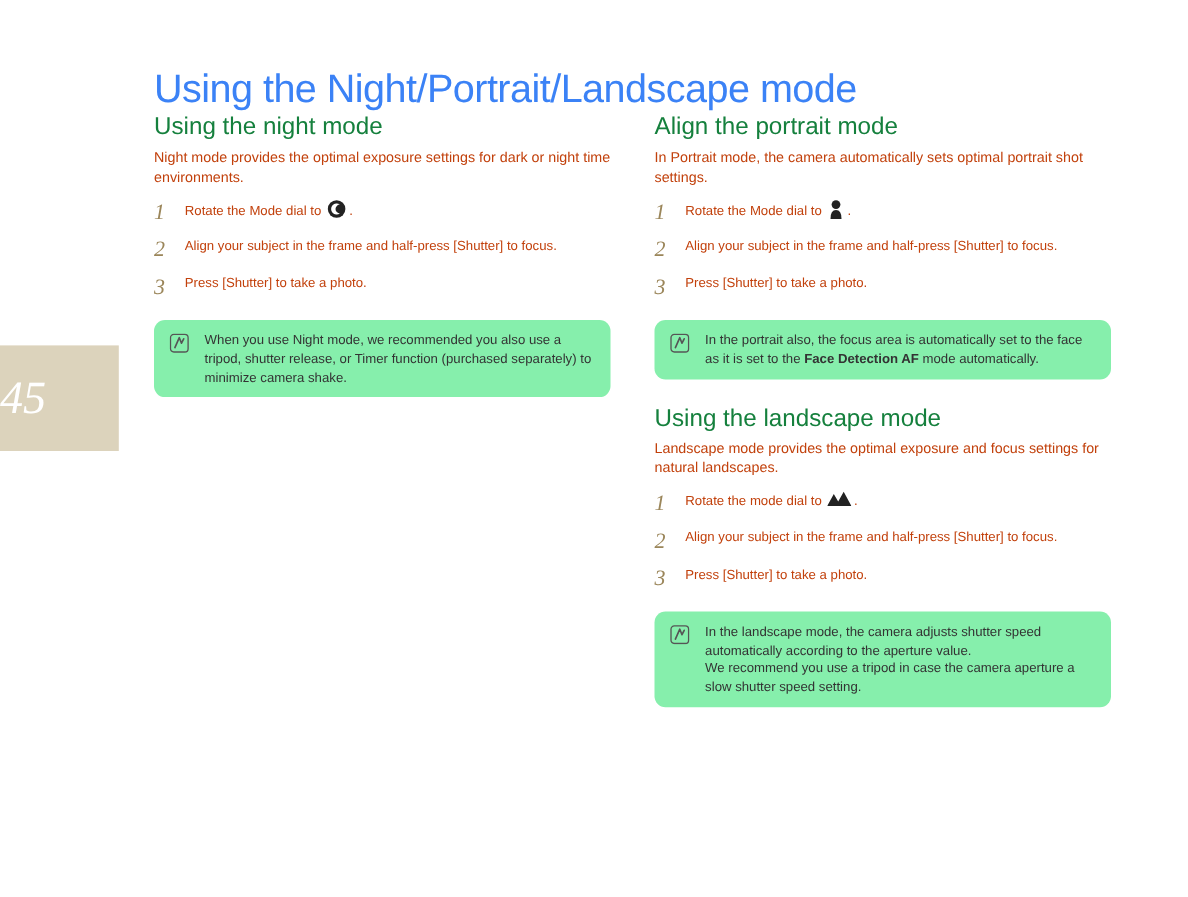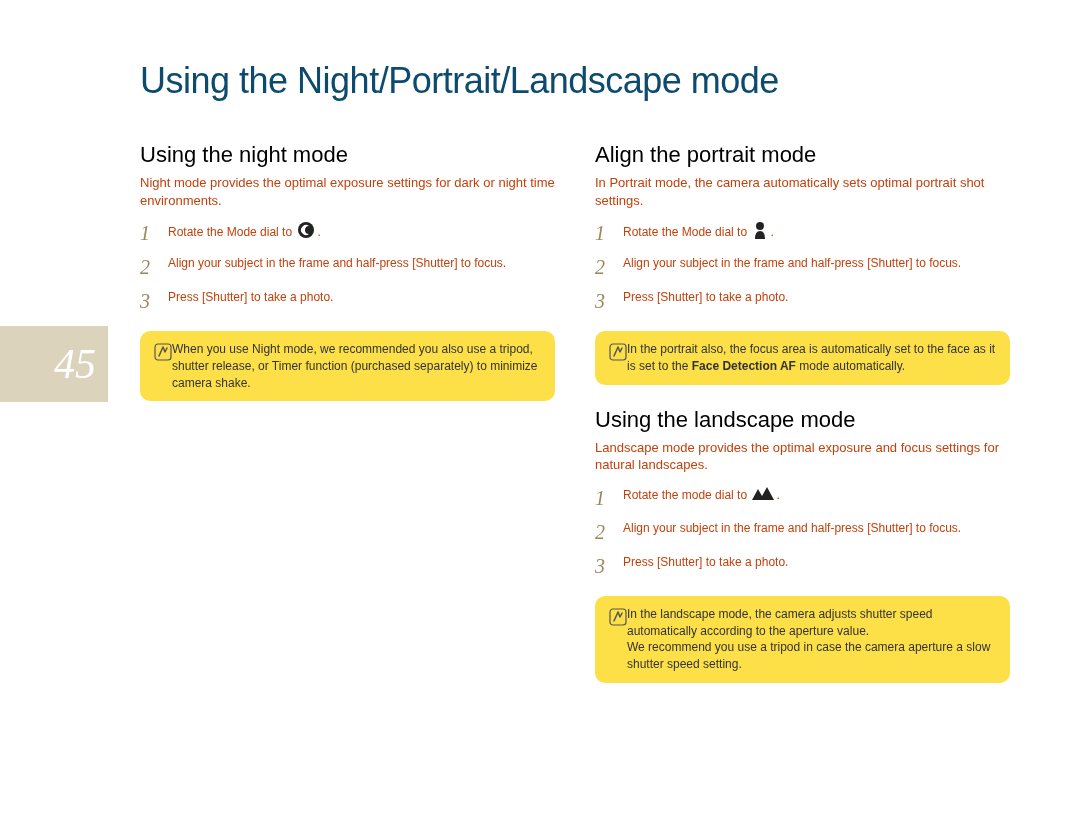--- a/index.html
+++ b/index.html
@@ -12,36 +12,35 @@
     height: 815px;
     position: relative;
     overflow: hidden;
   }
   .page {
     padding: 60px 70px 40px 140px;
     position: relative;
   }
   .page-title {
     font-size: 36px;
-    color: #0c4a6e;
+    color: #3b82f6;
     font-weight: 400;
-    margin-bottom: 40px;
     letter-spacing: -0.5px;
   }
   .columns {
     display: flex;
     gap: 40px;
   }
   .col {
     flex: 1;
     min-width: 0;
   }
   .section-heading {
     font-size: 22px;
-    color: #000000;
+    color: #15803d;
     font-weight: 400;
     margin: 0 0 6px 0;
   }
   .section-intro {
     font-size: 13px;
     line-height: 1.35;
     color: #c2410c;
     margin: 0 0 12px 0;
   }
   .steps {
@@ -69,52 +68,52 @@
   }
   .step-text .bold {
     font-weight: normal;
   }
   .mode-icon {
     display: inline-block;
     vertical-align: middle;
     margin: 0 2px;
   }
   .note-box {
-    background: #fde047;
+    background: #86efac;
     border-radius: 10px;
     padding: 10px 14px 10px 14px;
     display: flex;
-    gap: 0;
+    gap: 14px;
     margin-bottom: 22px;
     margin-top: 10px;
   }
   .note-icon {
     flex-shrink: 0;
     width: 18px;
     height: 18px;
     margin-top: 2px;
   }
   .note-text {
     font-size: 12px;
     line-height: 1.4;
     color: #333;
   }
   .note-text .bold {
     font-weight: bold;
   }
   .page-number-tab {
     position: absolute;
     left: 0;
-    top: 326px;
+    top: 314px;
     width: 108px;
-    height: 76px;
+    height: 96px;
     background: #dcd3bc;
     display: flex;
     align-items: center;
-    justify-content: flex-end;
+    justify-content: flex-start;
     padding-right: 12px;
     box-sizing: border-box;
   }
   .page-number-tab span {
     font-family: Georgia, "Times New Roman", serif;
     font-style: italic;
     font-size: 42px;
     color: #fff;
     font-weight: 300;
   }

